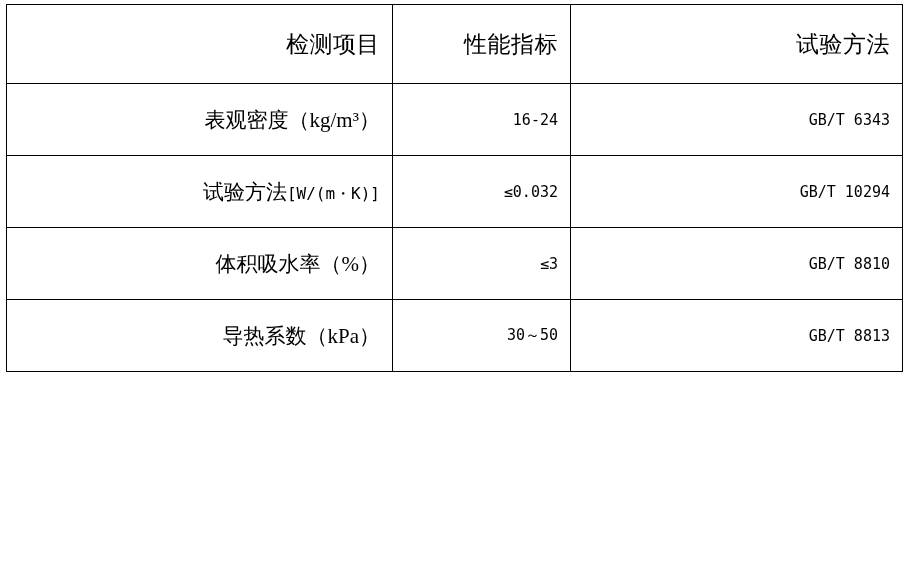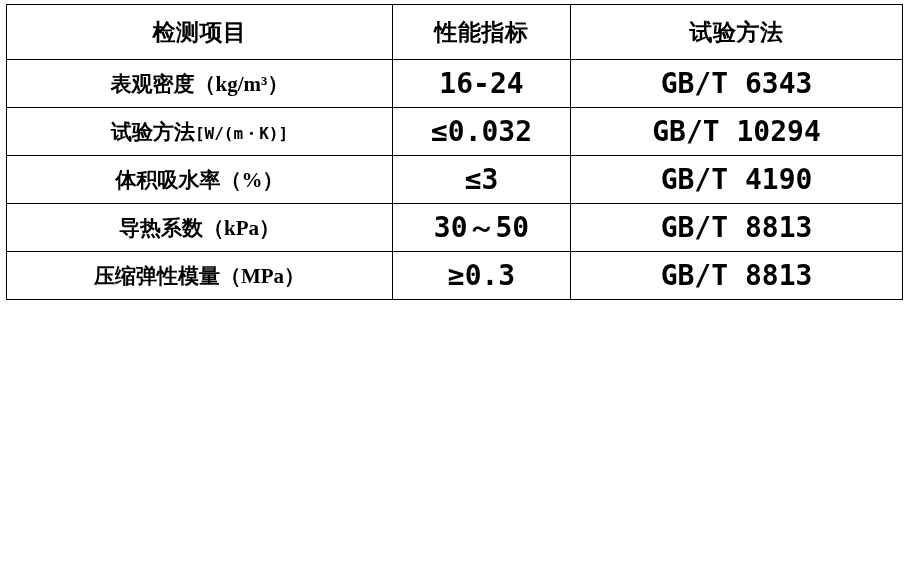--- a/index.html
+++ b/index.html
@@ -20,24 +20,24 @@
     box-sizing: border-box;
     padding: 4px 6px 4px 6px;
   }
   table.spec {
     border-collapse: collapse;
     width: 896px;
     table-layout: fixed;
   }
   table.spec td, table.spec th {
     border: 1px solid #000000;
-    text-align: center;
+    text-align: right;
     vertical-align: middle;
-    padding: 0;
-    font-weight: bold;
+    padding: 12px;
+    font-weight: normal;
   }
   col.c-item  { width: 386px; }
   col.c-index { width: 178px; }
   col.c-method{ width: 332px; }
 
   .hdr-cell {
     height: 54px;
     font-size: 23px;
     letter-spacing: 1px;
   }
@@ -47,21 +47,21 @@
   }
   .row-cell.tall {
     height: 76px;
   }
   .cn {
     font-family: "Liberation Serif", "DejaVu Serif", serif;
     letter-spacing: 0.5px;
   }
   .mono-lg {
     font-family: "DejaVu Sans Mono", "Liberation Mono", monospace;
-    font-size: 28px;
+    font-size: 15px;
   }
   .mixed {
     font-size: 21px;
   }
   .mixed .ascii {
     font-family: "DejaVu Sans Mono", "Liberation Mono", monospace;
     font-size: 16px;
   }
   .two-line {
     line-height: 1.35;
@@ -100,27 +100,22 @@
         <td class="row-cell mono-lg">GB/T 6343</td>
       </tr>
       <tr>
         <td class="row-cell mixed"><span>试验方法</span><span class="ascii">[W/(m・K)]</span></td>
         <td class="row-cell mono-lg">≤0.032</td>
         <td class="row-cell mono-lg">GB/T 10294</td>
       </tr>
       <tr>
         <td class="row-cell mixed">体积吸水率（%）</td>
         <td class="row-cell mono-lg">≤3</td>
-        <td class="row-cell mono-lg">GB/T 4190</td>
+        <td class="row-cell mono-lg">GB/T 8810</td>
       </tr>
       <tr>
         <td class="row-cell mixed">导热系数（kPa）</td>
         <td class="row-cell mono-lg">30～50</td>
-        <td class="row-cell mono-lg">GB/T 8813</td>
-      </tr>
-      <tr>
-        <td class="row-cell mixed">压缩弹性模量（MPa）</td>
-        <td class="row-cell mono-lg">≥0.3</td>
         <td class="row-cell mono-lg">GB/T 8813</td>
       </tr>
     </tbody>
   </table>
 </div>
 
 </body></html>

